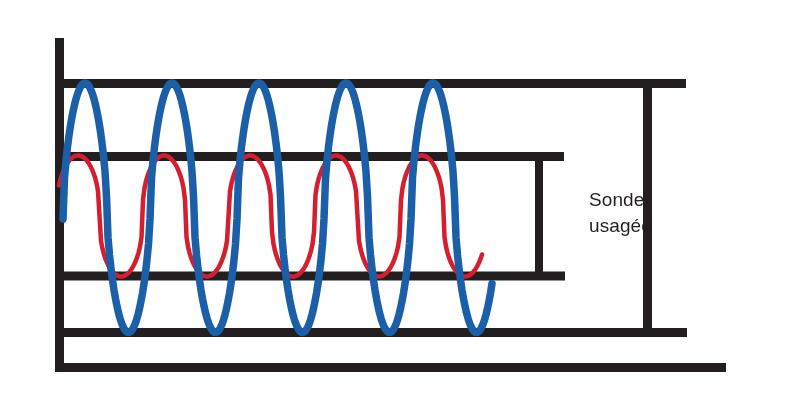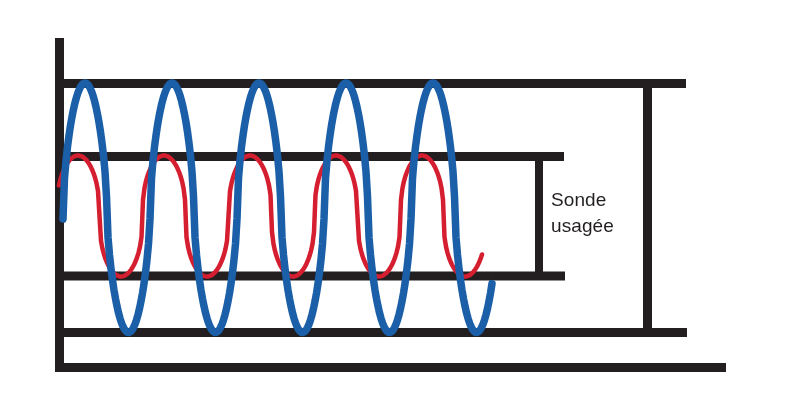--- a/index.html
+++ b/index.html
@@ -20,20 +20,21 @@
     left: 0;
     top: 0;
   }
   .wave-label {
     position: absolute;
     font-size: 19px;
     line-height: 26px;
     letter-spacing: 0.1px;
     color: #231f20;
     white-space: normal;
+    margin-left: 38px;
   }
   #label-used {
     left: 551px;
     top: 187px;
     width: 84px;
   }
   #label-new {
     left: 660px;
     top: 187px;
     width: 104px;

